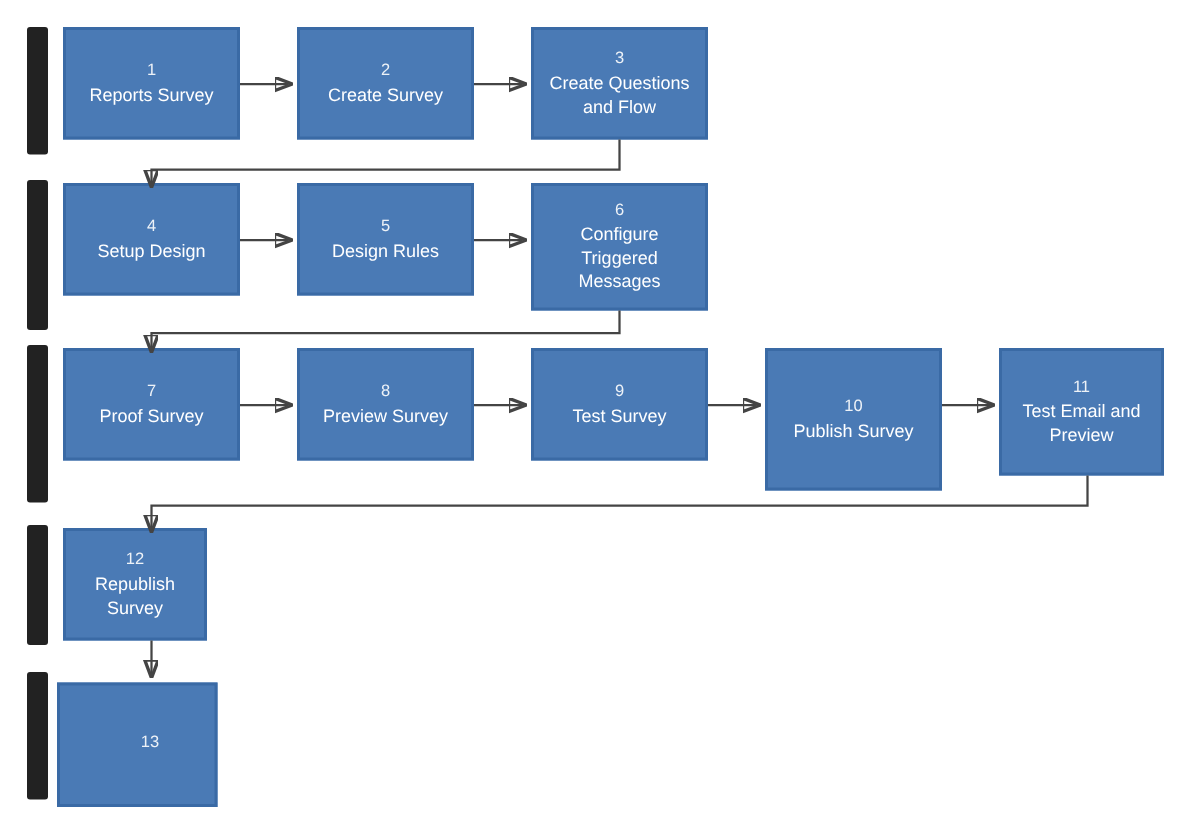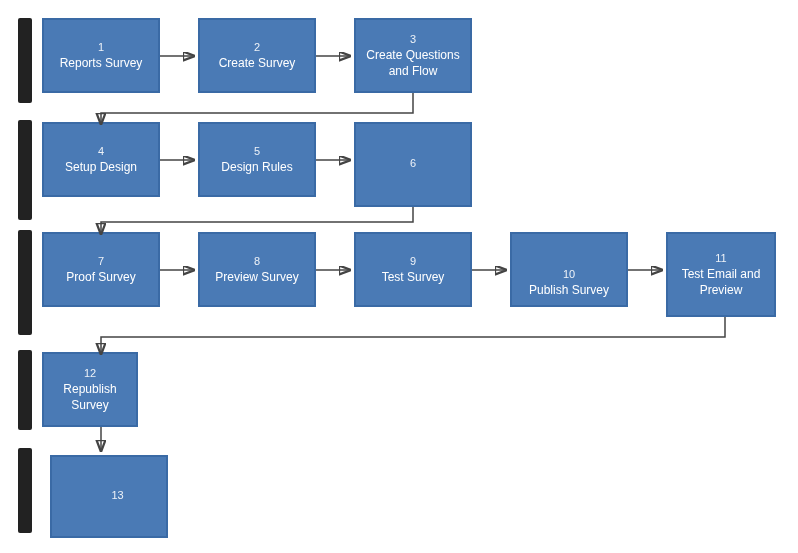--- a/index.html
+++ b/index.html
@@ -67,28 +67,28 @@
 
     
     .box-4  { left: 42px;  top: 122px; width: 118px; height: 75px; }
     .box-5  { left: 198px; top: 122px; width: 118px; height: 75px; }
     .box-6  { left: 354px; top: 122px; width: 118px; height: 85px; }
 
     
     .box-7  { left: 42px;  top: 232px; width: 118px; height: 75px; }
     .box-8  { left: 198px; top: 232px; width: 118px; height: 75px; }
     .box-9  { left: 354px; top: 232px; width: 118px; height: 75px; }
-    .box-10 { left: 510px; top: 232px; width: 118px; height: 75px; justify-content: flex-end; }
+    .box-10 { left: 510px; top: 232px; width: 118px; height: 95px; }
     .box-11 { left: 666px; top: 232px; width: 110px; height: 85px; }
 
     
     .box-12 { left: 42px;  top: 352px; width: 96px; height: 75px; }
 
     
-    .box-13 { left: 50px;  top: 455px; width: 118px; height: 83px; padding-left: 21px; }
+    .box-13 { left: 38px;  top: 455px; width: 107px; height: 83px; padding-left: 21px; }
 
     
     svg.arrows {
       position: absolute;
       top: 0; left: 0;
       width: 798px;
       height: 553px;
       pointer-events: none;
     }
 
@@ -129,20 +129,21 @@
   <div class="flow-box box-4">
     <span class="step-num">4</span>
     <span class="step-label">Setup Design</span>
   </div>
   <div class="flow-box box-5">
     <span class="step-num">5</span>
     <span class="step-label">Design Rules</span>
   </div>
   <div class="flow-box box-6">
     <span class="step-num">6</span>
+    <span class="step-label">Configure Triggered Messages</span>
   </div>
 
   <div class="flow-box box-7">
     <span class="step-num">7</span>
     <span class="step-label">Proof Survey</span>
   </div>
   <div class="flow-box box-8">
     <span class="step-num">8</span>
     <span class="step-label">Preview Survey</span>
   </div>

